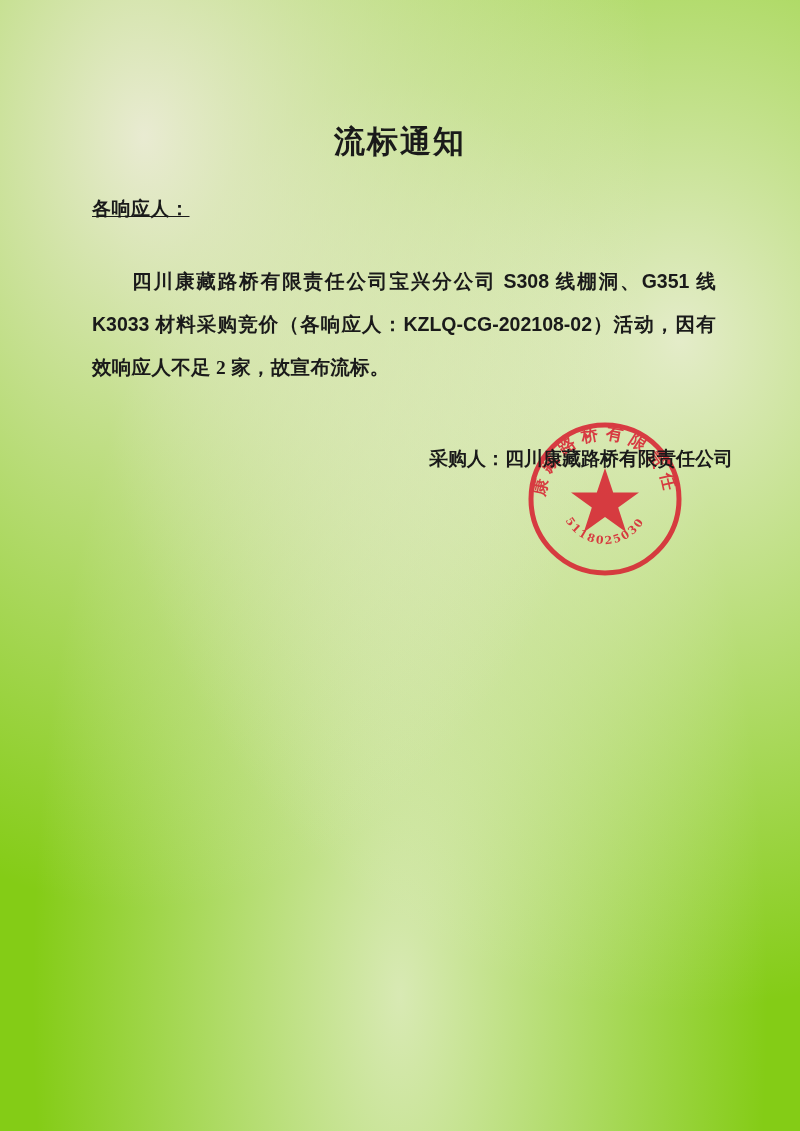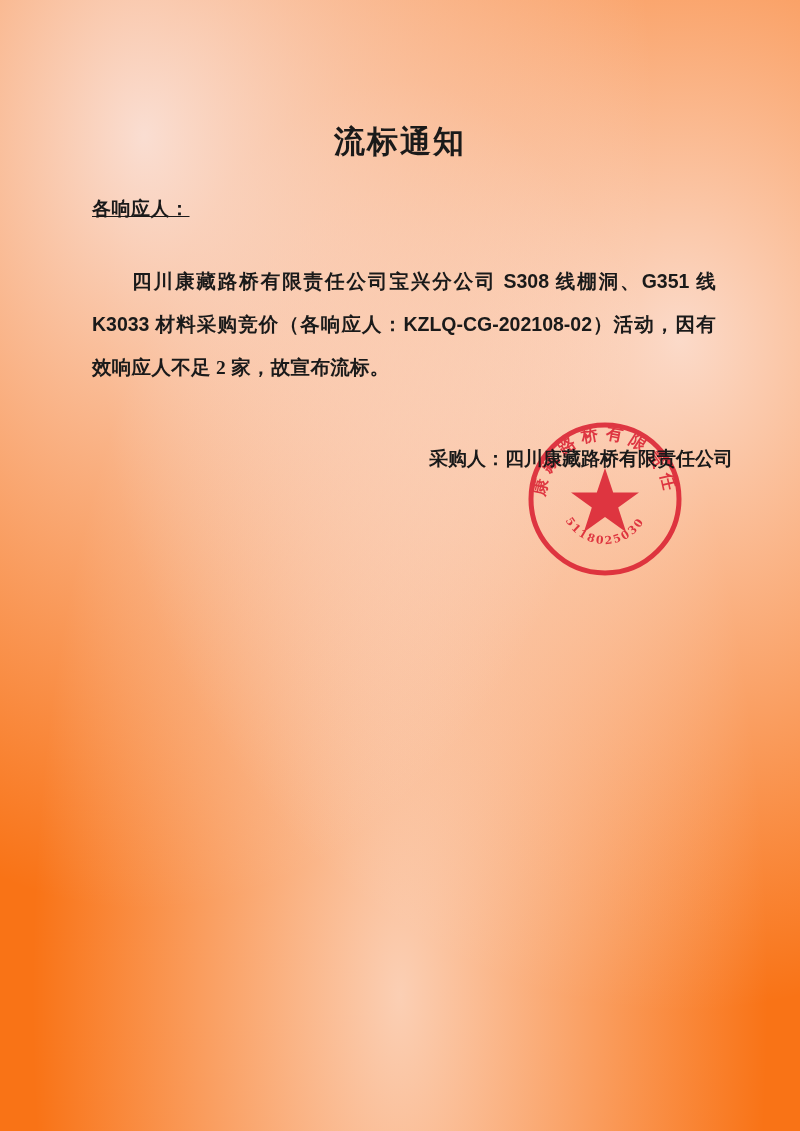--- a/index.html
+++ b/index.html
@@ -12,21 +12,21 @@
     background: #ffffff;
     font-family: "Liberation Serif", "DejaVu Serif", serif;
     color: #1a1a1a;
     position: relative;
     overflow: hidden;
   }
 
   .page {
     position: absolute;
     inset: 0;
-    background: #f97316;
+    background: #84cc16;
   }
 
   
   .paper-tint {
     position: absolute;
     inset: 0;
     background:
       radial-gradient(ellipse at 18% 12%, rgba(250,240,242,0.85) 0%, rgba(255,255,255,0) 55%),
       radial-gradient(ellipse at 85% 30%, rgba(252,244,246,0.8) 0%, rgba(255,255,255,0) 60%),
       radial-gradient(ellipse at 50% 88%, rgba(252,246,247,0.7) 0%, rgba(255,255,255,0) 65%);

